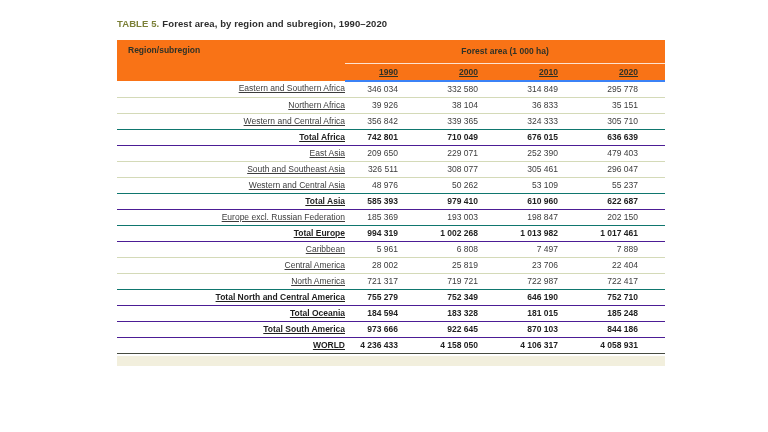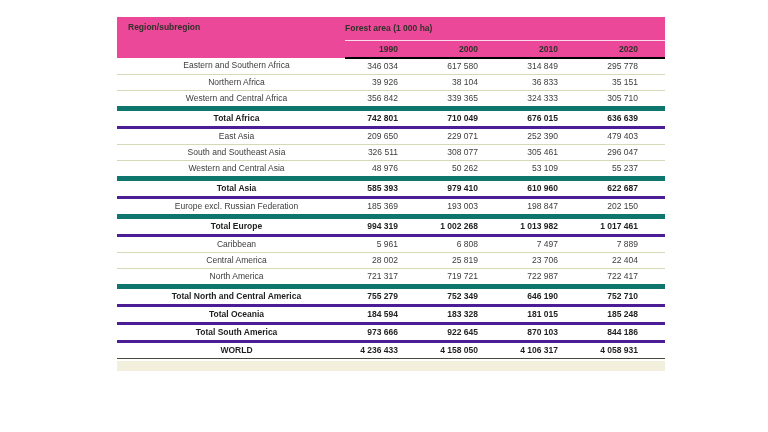--- a/index.html
+++ b/index.html
@@ -27,70 +27,73 @@
     width: 548px;
     border-collapse: collapse;
     table-layout: fixed;
     font-size: 8.5px;
     color: #3c3c3c;
   }
   col.c-region { width: 228px; }
   col.c-year   { width: 80px; }
 
   thead th {
-    background: #ec4899;
+    background: #f97316;
     color: #2f3228;
     font-weight: bold;
     font-size: 8.5px;
   }
   th.region-h {
     text-align: left;
     vertical-align: top;
     padding: 4px 0 0 11px;
     line-height: 13px;
   }
   th.group-h {
-    text-align: left;
+    text-align: center;
     line-height: 17px;
     height: 23px;
     border-bottom: 1px solid rgba(255,255,255,0.8);
   }
   th.year-h {
     text-align: right;
     padding-right: 27px;
     line-height: 16px;
     height: 16px;
   }
-  thead tr:last-child th { border-bottom: 2px solid #000000; }
+  thead tr:last-child th { border-bottom: 2px solid #3b82f6; text-decoration: underline; }
 
   tbody td {
     height: 16px;
     line-height: 15px;
     white-space: nowrap;
     overflow: hidden;
   }
-  td.region { text-align: center; padding-left: 11px; }
+  td.region { text-align: right; padding-left: 11px; text-decoration: underline; }
   td.num    { text-align: right; padding-right: 27px; }
 
   tr.normal td   { border-bottom: 1px solid #d4dab8; }
-  tr.pre-bold td { border-bottom: 5px solid #0f766e; }
-  tr.bold td     { border-bottom: 3px solid #4c1d95; font-weight: bold; color: #1f1f1f; }
+  tr.pre-bold td { border-bottom: 1px solid #0f766e; }
+  tr.bold td     { border-bottom: 1px solid #4c1d95; font-weight: bold; color: #1f1f1f; }
   tbody tr:last-child td { border-bottom: 1.5px solid #474b40; }
 
   .footer-bar {
     width: 548px;
     height: 10px;
     margin-top: 2px;
     background: #f2efdd;
   }
 </style>
 </head>
 <body>
 
 <div class="doc">
+  <div class="table-title">
+    <span class="label">TABLE 5.</span><span>Forest area, by region and subregion, 1990–2020</span>
+  </div>
 
   <table>
     <colgroup>
       <col class="c-region">
       <col class="c-year">
         <col class="c-year">
         <col class="c-year">
         <col class="c-year">
     </colgroup>
     <thead>
@@ -102,21 +105,21 @@
         <th class="year-h">1990</th>
         <th class="year-h">2000</th>
         <th class="year-h">2010</th>
         <th class="year-h">2020</th>
       </tr>
     </thead>
     <tbody>
         <tr class="normal">
           <td class="region">Eastern and Southern Africa</td>
           <td class="num">346 034</td>
-          <td class="num">617 580</td>
+          <td class="num">332 580</td>
           <td class="num">314 849</td>
           <td class="num">295 778</td>
         </tr>
         <tr class="normal">
           <td class="region">Northern Africa</td>
           <td class="num">39 926</td>
           <td class="num">38 104</td>
           <td class="num">36 833</td>
           <td class="num">35 151</td>
         </tr>

